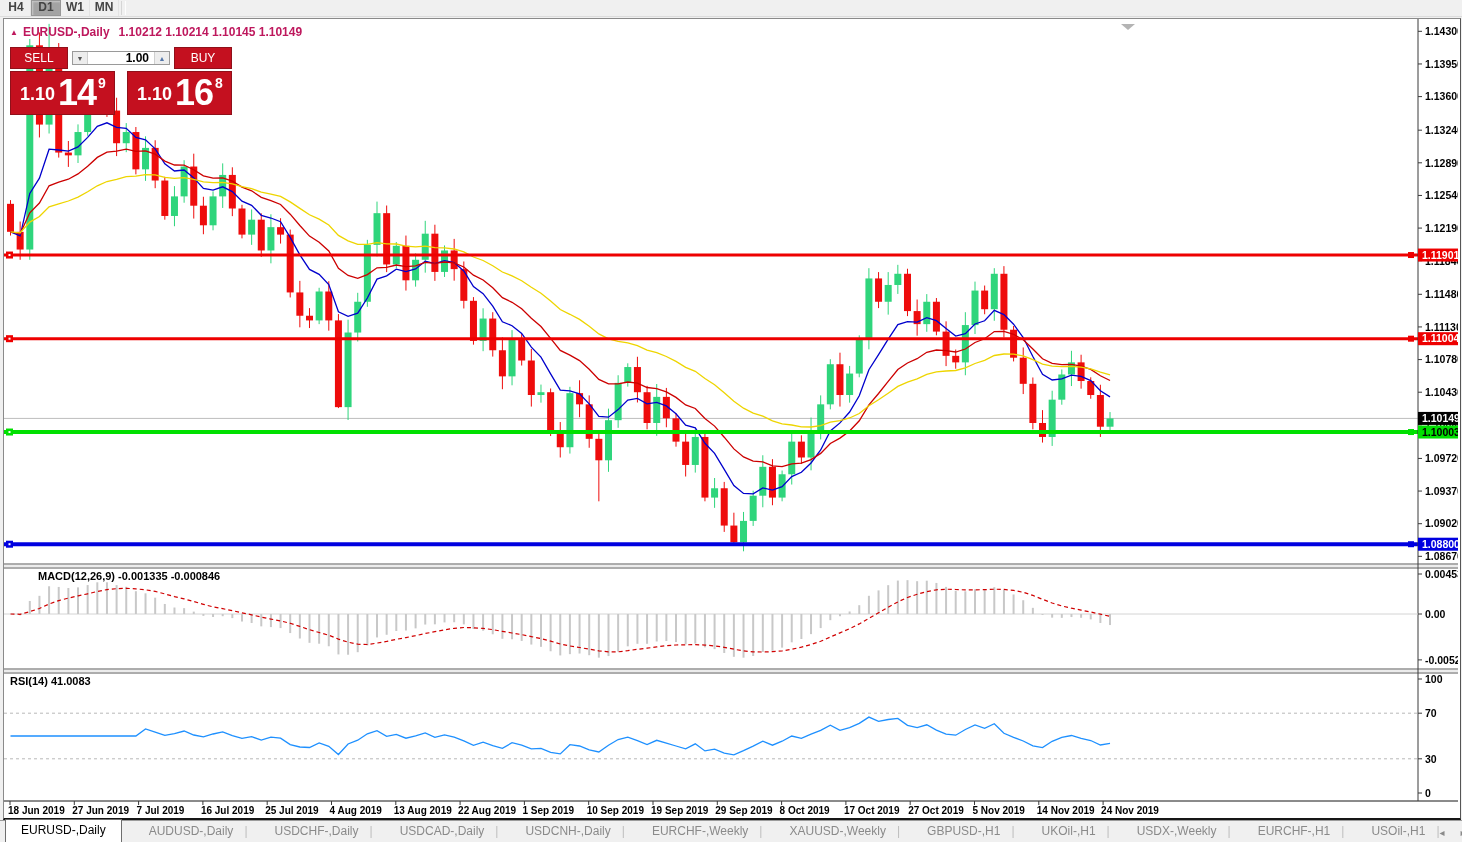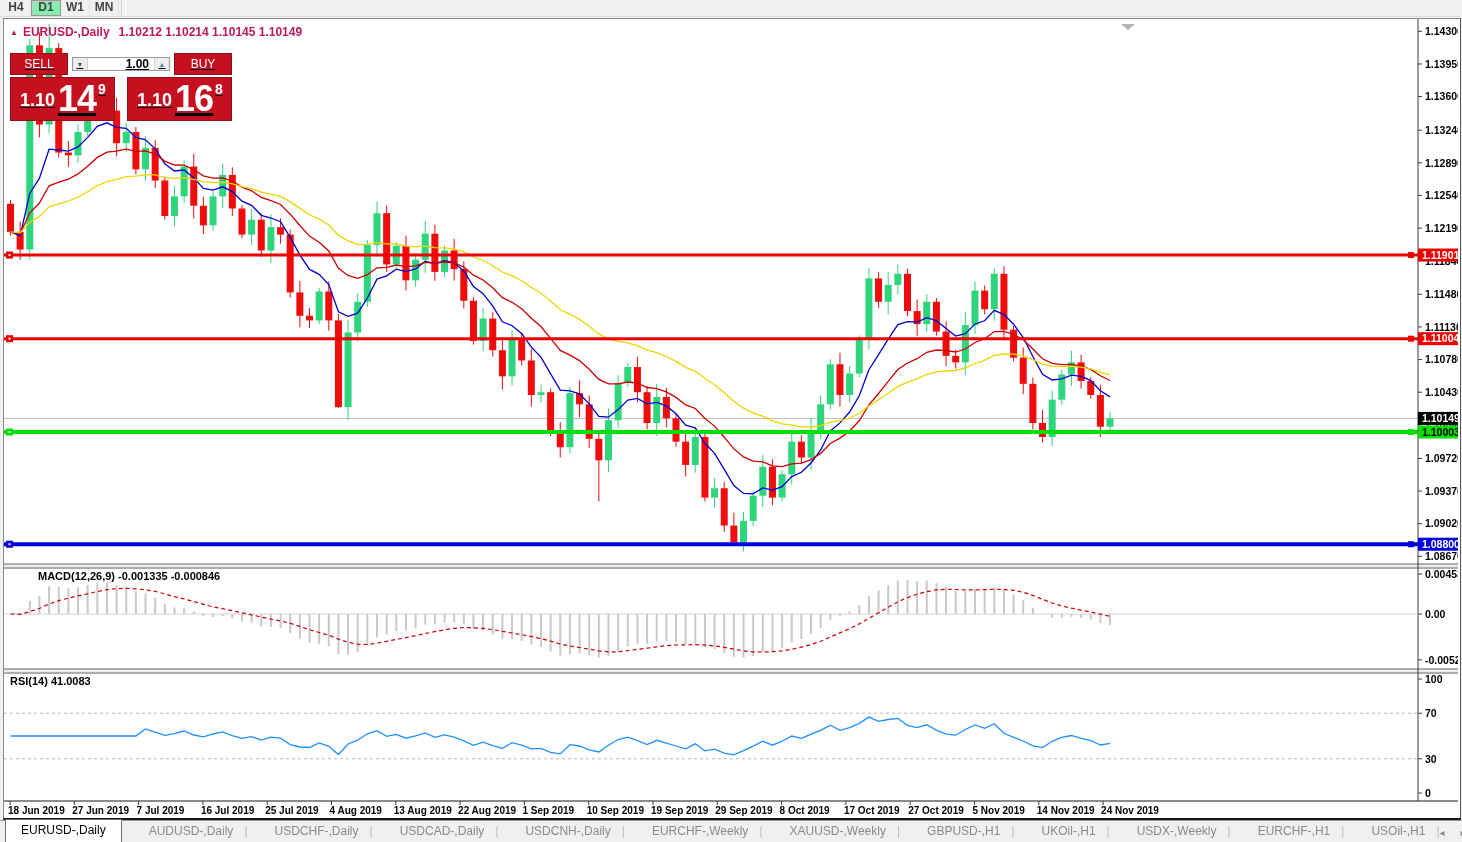--- a/index.html
+++ b/index.html
@@ -3,32 +3,32 @@
 <meta charset="utf-8">
 <style>
   html,body{margin:0;padding:0;background:#e8e8e8;}
   #app{position:relative;width:1462px;height:842px;background:#f0f0f0;overflow:hidden;
        font-family:"Liberation Sans","DejaVu Sans",sans-serif;-webkit-font-smoothing:antialiased;}
   
   #tf-toolbar{position:absolute;left:0;top:0;width:1462px;height:17px;background:#f0f0f0;
               border-bottom:1px solid #dcdcdc;display:flex;align-items:stretch;padding-left:2px;box-sizing:border-box;}
   .tf-btn{min-width:22px;padding:0 3px;text-align:center;font-size:12px;font-weight:bold;color:#444;
           line-height:15px;border-right:1px solid #e3e3e3;cursor:default;}
-  .tf-btn.active{background:#86efac;border:1px solid #979797;box-shadow:inset 1px 1px 2px #c9c9c9;line-height:13px;}
+  .tf-btn.active{background:#a3a3a3;border:1px solid #979797;box-shadow:inset 1px 1px 2px #c9c9c9;line-height:13px;}
   .tf-groove{width:3px;border-left:1px solid #d5d5d5;border-right:1px solid #fdfdfd;margin:1px 2px;}
   
   #chart-window{position:absolute;left:3px;top:18px;width:1456px;height:799px;background:#fff;
                 border-top:1px solid #8a8a8a;border-left:1px solid #8a8a8a;border-right:1px solid #555;
                 border-bottom:2px solid #161616;}
   #chart-svg{position:absolute;left:0;top:0;display:block;}
   #chart-title{position:absolute;left:6px;top:6px;font-size:12px;font-weight:bold;color:#be185d;white-space:nowrap;}
   #chart-title .tri{font-size:8px;margin-right:5px;position:relative;top:-1px;}
   #chart-title .ohlc{margin-left:9px;}
   
-  #trade-panel{position:absolute;left:6px;top:34px;width:222px;text-decoration:underline;}
+  #trade-panel{position:absolute;left:6px;top:28px;width:222px;}
   .tp-row1{display:flex;height:22px;}
   .btn-sell,.btn-buy{width:58px;background:#c4101f;color:#fff;font-size:12px;border:1px solid #90101a;
           display:flex;align-items:center;justify-content:center;box-sizing:border-box;cursor:default;}
   .vol-wrap{flex:1;display:flex;margin:4px 4px;border:1px solid #9a9a9a;background:#fff;box-sizing:border-box;}
   .vol-btn{width:15px;background:#ededed;display:flex;align-items:center;justify-content:center;
            font-size:7px;color:#555;border:0;cursor:default;}
   .vol-btn.up{color:#5577aa;border-left:1px solid #cfcfcf;}
   .vol-btn.down{border-right:1px solid #cfcfcf;}
   .vol-input{flex:1;border:none;outline:none;text-align:right;font-size:12px;font-weight:bold;
              padding-right:5px;width:50px;font-family:inherit;}

